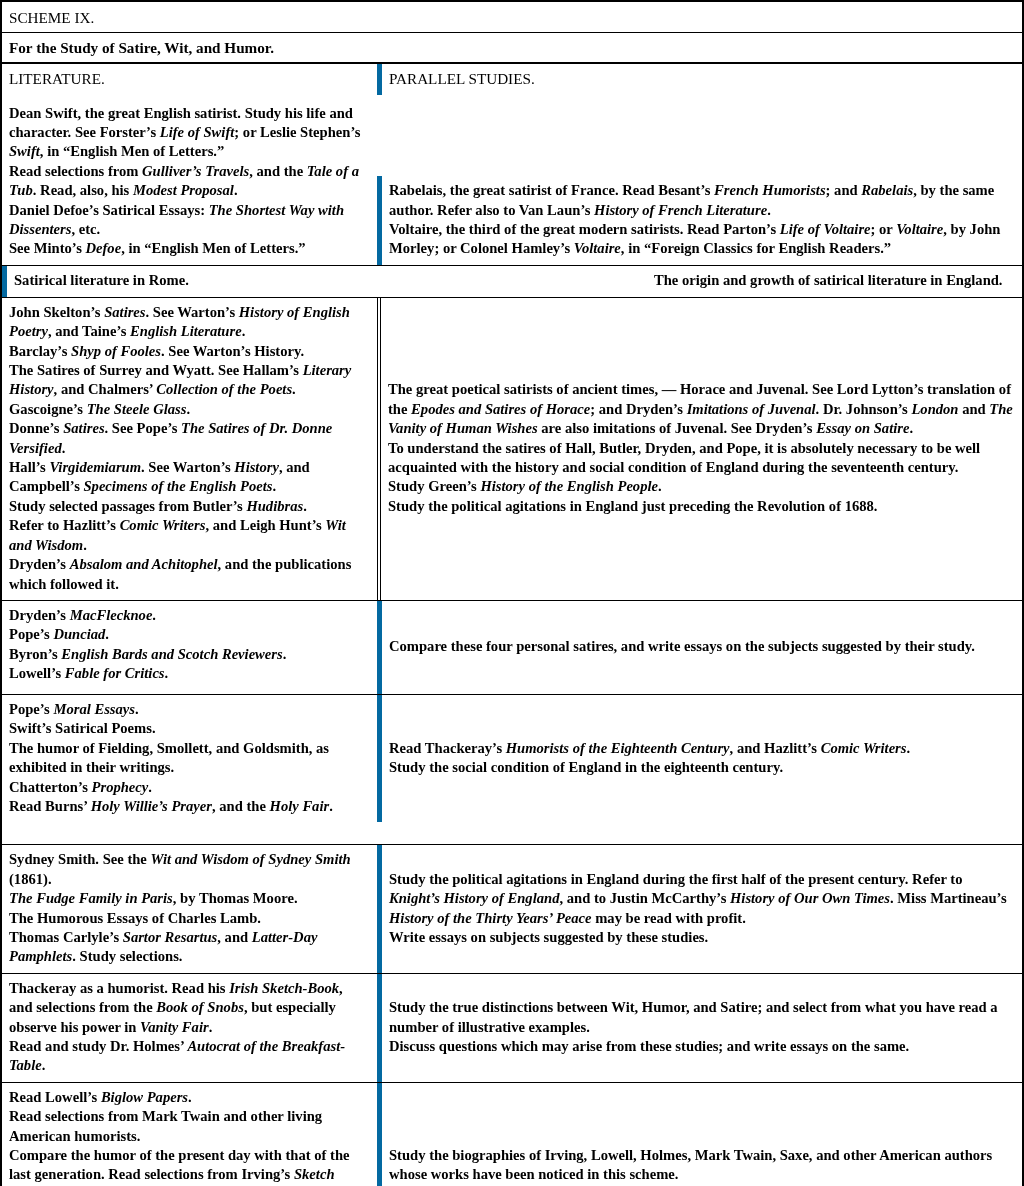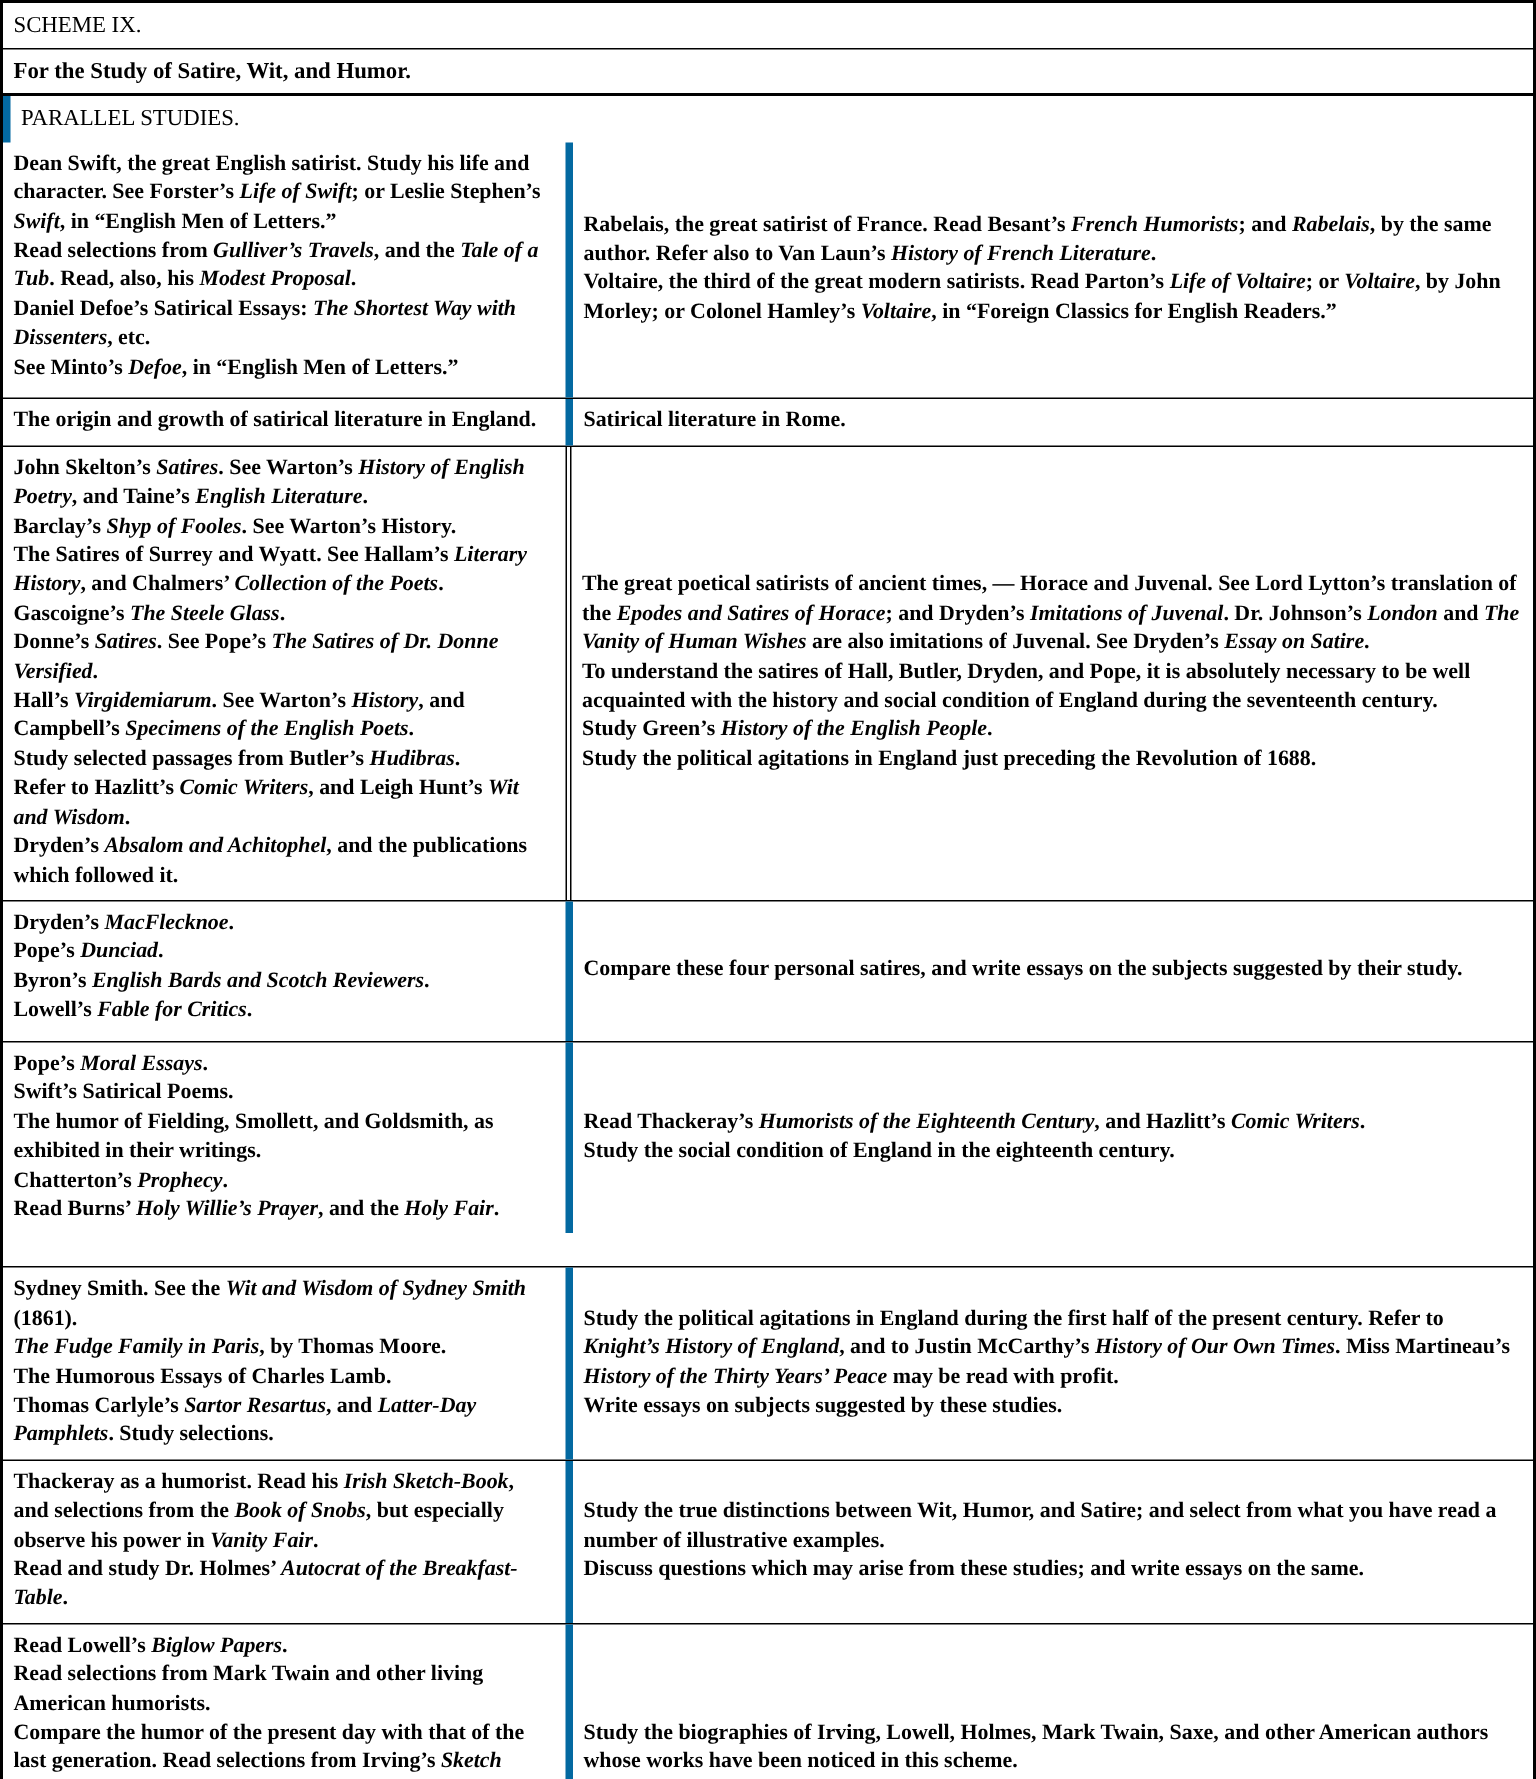--- a/index.html
+++ b/index.html
@@ -10,21 +10,21 @@
     font-size: 14.6px;
     line-height: 19.4px;
   }
   .scheme-table {
     width: 1024px;
     min-height: 1186px;
     border: 2px solid #000000;
     background: #ffffff;
   }
   .row { display: flex; border-top: 1px solid #000000; }
-  .row:first-child { border-top: none; }
+  .row:first-child { border-top: none; align-items: flex-end; }
   .full-cell {
     width: 100%;
     padding: 5px 8px 5px 7px;
     display: flex;
     align-items: center;
     font-size: 15.2px;
   }
   .header-row { min-height: 30px; }
   .title-row { min-height: 28px; font-weight: bold; }
   .cols-row { min-height: 30px; border-top: 2px solid #000000; }
@@ -58,41 +58,42 @@
 <body>
 
 <div class="scheme-table">
   <div class="row header-row">
     <div class="full-cell">SCHEME IX.</div>
   </div>
   <div class="row title-row">
     <div class="full-cell">For the Study of Satire, Wit, and Humor.</div>
   </div>
   <div class="row cols-row">
+    <div class="cell left">LITERATURE.</div>
     <div class="cell right">PARALLEL STUDIES.</div>
   </div>
   <div id="rows">
       <div class="row content-row">
         <div class="cell left">
           <div class="para"><span>Dean Swift, the great English satirist. Study his life and character. See Forster’s </span><i>Life of Swift</i><span>; or Leslie Stephen’s </span><i>Swift</i><span>, in “English Men of Letters.”</span></div>
           <div class="para"><span>Read selections from </span><i>Gulliver’s Travels</i><span>, and the </span><i>Tale of a Tub</i><span>. Read, also, his </span><i>Modest Proposal</i><span>.</span></div>
           <div class="para"><span>Daniel Defoe’s Satirical Essays: </span><i>The Shortest Way with Dissenters</i><span>, etc.</span></div>
           <div class="para"><span>See Minto’s </span><i>Defoe</i><span>, in “English Men of Letters.”</span></div>
         </div>
         <div class="cell right">
           <div class="para"><span>Rabelais, the great satirist of France. Read Besant’s </span><i>French Humorists</i><span>; and </span><i>Rabelais</i><span>, by the same author. Refer also to Van Laun’s </span><i>History of French Literature</i><span>.</span></div>
           <div class="para"><span>Voltaire, the third of the great modern satirists. Read Parton’s </span><i>Life of Voltaire</i><span>; or </span><i>Voltaire</i><span>, by John Morley; or Colonel Hamley’s </span><i>Voltaire</i><span>, in “Foreign Classics for English Readers.”</span></div>
         </div>
       </div>
       <div class="row content-row">
+        <div class="cell right">
+          <div class="para"><span>Satirical literature in Rome.</span></div>
+        </div>
         <div class="cell left">
           <div class="para"><span>The origin and growth of satirical literature in England.</span></div>
-        </div>
-        <div class="cell right">
-          <div class="para"><span>Satirical literature in Rome.</span></div>
         </div>
       </div>
       <div class="row content-row double-divider">
         <div class="cell left">
           <div class="para"><span>John Skelton’s </span><i>Satires</i><span>. See Warton’s </span><i>History of English Poetry</i><span>, and Taine’s </span><i>English Literature</i><span>.</span></div>
           <div class="para"><span>Barclay’s </span><i>Shyp of Fooles</i><span>. See Warton’s History.</span></div>
           <div class="para"><span>The Satires of Surrey and Wyatt. See Hallam’s </span><i>Literary History</i><span>, and Chalmers’ </span><i>Collection of the Poets</i><span>.</span></div>
           <div class="para"><span>Gascoigne’s </span><i>The Steele Glass</i><span>.</span></div>
           <div class="para"><span>Donne’s </span><i>Satires</i><span>. See Pope’s </span><i>The Satires of Dr. Donne Versified</i><span>.</span></div>
           <div class="para"><span>Hall’s </span><i>Virgidemiarum</i><span>. See Warton’s </span><i>History</i><span>, and Campbell’s </span><i>Specimens of the English Poets</i><span>.</span></div>

